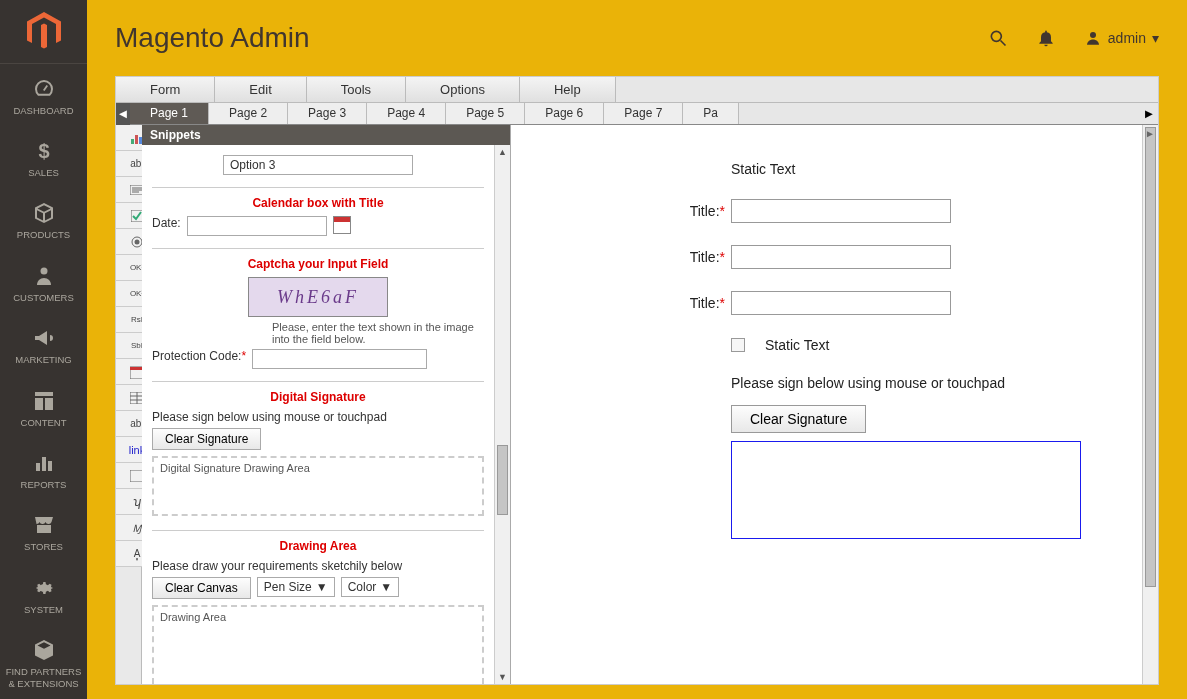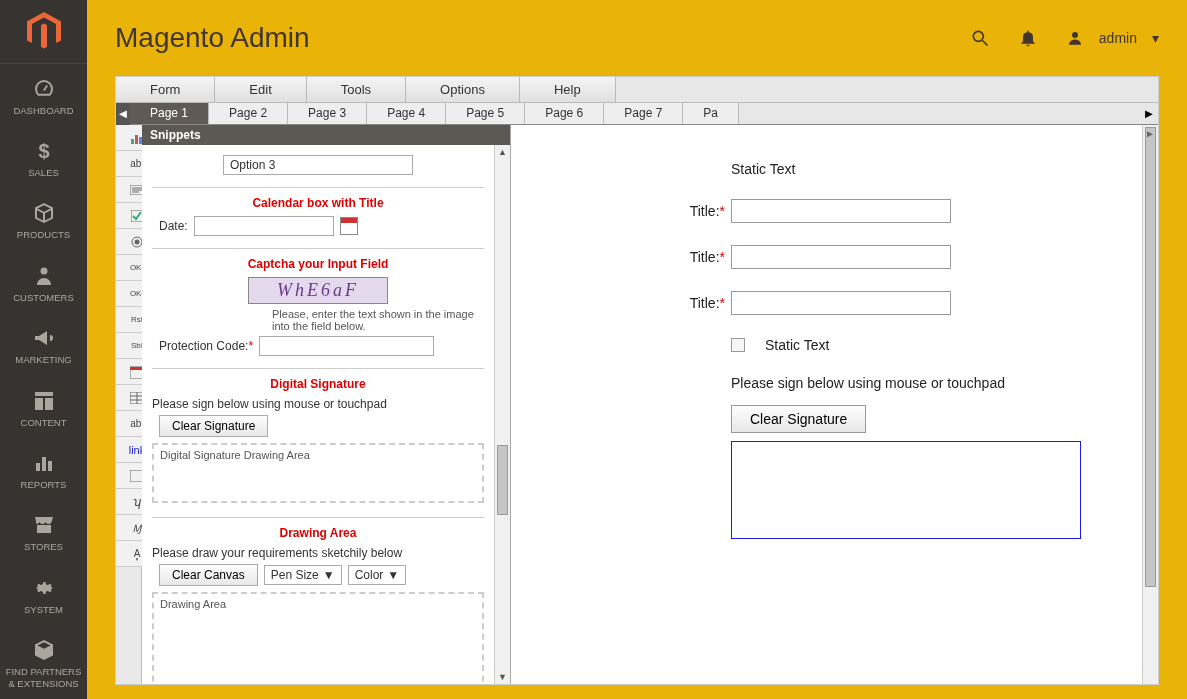--- a/index.html
+++ b/index.html
@@ -15,21 +15,21 @@
 .nav-icon { width: 24px; height: 24px; margin-bottom: 4px; }
 
 
 .main { flex: 1; display: flex; flex-direction: column; background: #eab308; }
 
 
 .header { height: 76px; display: flex; align-items: center; padding: 0 28px; }
 .page-title { font-size: 28px; font-weight: 300; color: #41362f; flex: 1; }
 .header-actions { display: flex; align-items: center; gap: 28px; }
 .header-icon { width: 20px; height: 20px; cursor: pointer; color: #41362f; }
-.admin-user { display: flex; align-items: center; gap: 15px; cursor: pointer; font-size: 14px; color: #41362f; }
+.admin-user { display: flex; align-items: center; gap: 6px; cursor: pointer; font-size: 14px; color: #41362f; }
 
 
 .builder-wrap { flex: 1; padding: 0 28px 14px; overflow: hidden; display: flex; flex-direction: column; }
 .builder { border: 1px solid #ccc; flex: 1; display: flex; flex-direction: column; min-height: 0; background: #fff; }
 
 .menubar { background: #e7e7e7; border-bottom: 1px solid #bbb; display: flex; height: 26px; }
 .menubar-item { padding: 0 34px; line-height: 26px; border-right: 1px solid #bbb; cursor: pointer; font-size: 13px; background: linear-gradient(#f4f4f4,#e0e0e0); }
 
 .tabbar { background: #e7e7e7; border-bottom: 1px solid #888; display: flex; align-items: center; height: 22px; position: relative; }
 .tab-arrow { width: 14px; height: 22px; background: #555; display: flex; align-items: center; justify-content: center; color: #fff; cursor: pointer; }
@@ -47,29 +47,29 @@
 .left-content { flex: 1; display: flex; flex-direction: column; min-width: 0; }
 .snippets-header { background: #5c5853; color: #fff; font-size: 12px; font-weight: bold; padding: 3px 8px; height: 20px; line-height: 14px; }
 .snippets-body { flex: 1; overflow: hidden; position: relative; background: #fff; display: flex; }
 .snippets-scroll { flex: 1; overflow-y: hidden; padding: 6px 10px; }
 .snippets-scrollbar { width: 16px; background: #f0f0f0; border-left: 1px solid #ccc; position: relative; }
 .snip-thumb { position: absolute; left: 2px; right: 2px; top: 300px; height: 70px; background: #c5c5c5; border: 1px solid #999; }
 .snip-arrow { position: absolute; left: 0; right: 0; height: 14px; display: flex; align-items: center; justify-content: center; font-size: 9px; color: #555; }
 
 .snippet { border-bottom: 1px solid #ccc; padding: 4px 0 8px; font-size: 12px; }
 .snip-title { color: #d00; font-weight: bold; text-align: center; font-size: 12px; margin: 4px 0 6px; }
-.snip-row { display: flex; align-items: center; gap: 6px; margin: 4px 7px; }
+.snip-row { display: flex; align-items: flex-start; gap: 6px; margin: 4px 0; }
 .snip-label { font-size: 12px; }
 .snip-input { border: 1px solid #aaa; padding: 2px 4px; font-size: 12px; }
 .snip-note { font-size: 11px; color: #555; margin: 4px 0 4px 120px; }
 .req { color: #d00; }
 .snip-btn { padding: 3px 12px; background: linear-gradient(#fdfdfd,#e8e8e8); border: 1px solid #aaa; font-size: 12px; cursor: pointer; }
 .snip-drop { border: 1px solid #aaa; padding: 2px 6px; font-size: 12px; background: #fff; display: inline-flex; align-items: center; gap: 4px; cursor: pointer; }
 .snip-area { border: 2px dashed #ccc; min-height: 60px; padding: 4px 6px; font-size: 11px; color: #555; margin: 6px 0; }
-.captcha-img { width: 140px; height: 27px; border: 1px solid #888; background: #e4d9ed; display: flex; align-items: center; justify-content: center; font-family: Georgia, serif; font-size: 18px; font-style: italic; letter-spacing: 3px; color: #6a3a8a; }
+.captcha-img { width: 140px; height: 40px; border: 1px solid #888; background: #e4d9ed; display: flex; align-items: center; justify-content: center; font-family: Georgia, serif; font-size: 18px; font-style: italic; letter-spacing: 3px; color: #6a3a8a; }
 .cal-icon { width: 18px; height: 18px; border: 1px solid #888; display: flex; flex-direction: column; }
 .cal-icon-top { height: 5px; background: #c33; }
 
 
 .canvas-wrap { flex: 1; overflow: hidden; position: relative; display: flex; flex-direction: row; }
 .canvas-scroll { flex: 1; overflow: hidden; position: relative; }
 .canvas { position: absolute; inset: 0 16px 0 0; background-image: radial-gradient(#bbb 0.6px, transparent 0.6px); background-size: 10px 10px; background-position: 2px 2px; padding: 36px 92px; }
 .cv-row { display: flex; align-items: center; margin-bottom: 22px; }
 .cv-label { width: 128px; text-align: right; padding-right: 6px; font-size: 14px; color: #222; }
 .cv-input { width: 220px; height: 24px; border: 1px solid #999; background: #fff; }

